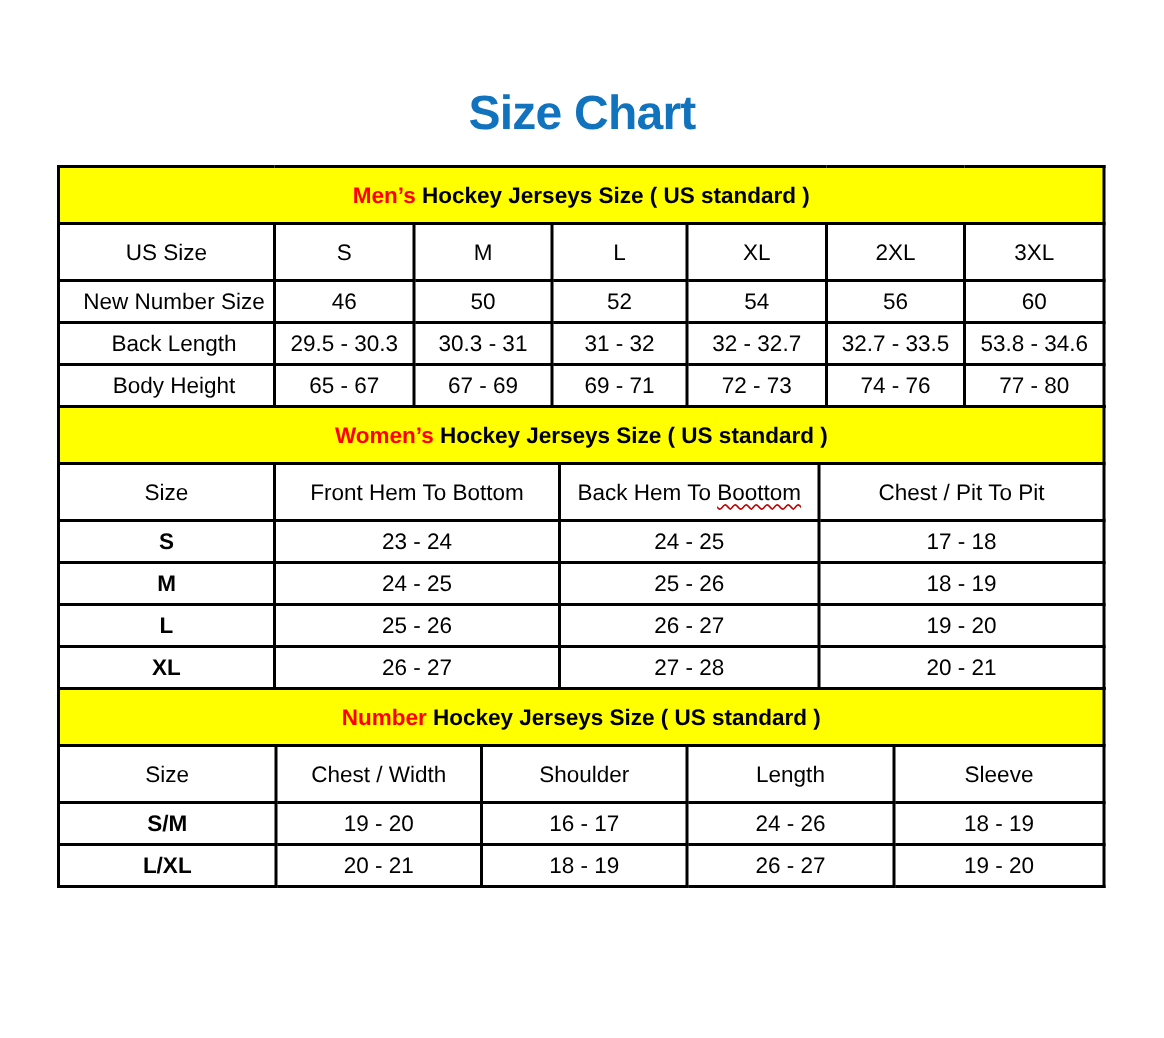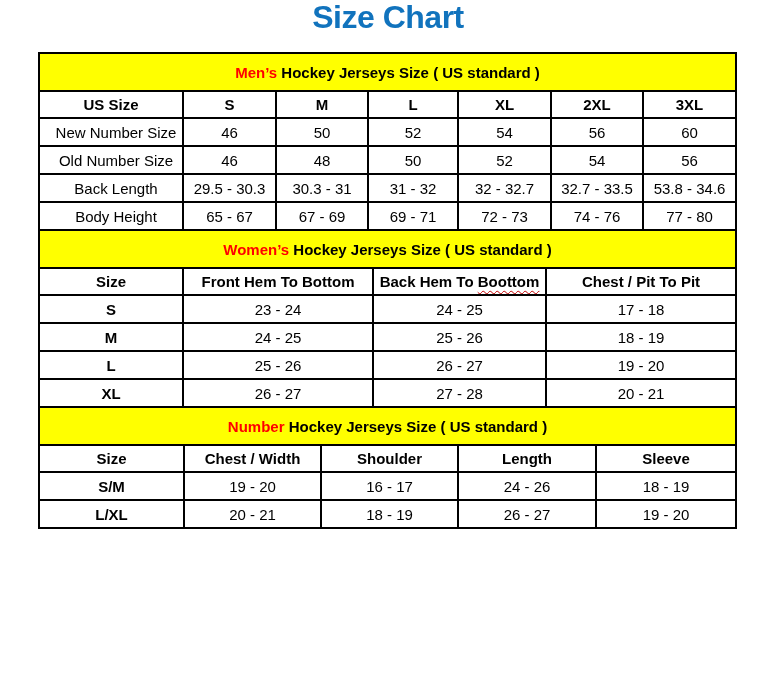--- a/index.html
+++ b/index.html
@@ -17,20 +17,21 @@
     color: var(--ink);
   }
   .page {
     width: 776px;
     height: 692px;
     background: #ffffff;
     overflow: hidden;
     position: relative;
   }
   .title {
+    padding-top: 58px;
     text-align: center;
     color: var(--title-blue);
     font-size: 32px;
     font-weight: bold;
     letter-spacing: -0.5px;
     line-height: 1.1;
   }
   .tables {
     margin: 17px 0 0 38px;
     width: 697px;
@@ -50,21 +51,21 @@
     overflow: hidden;
     white-space: nowrap;
   }
   .size-table th.band {
     background: var(--band-yellow);
     height: 38px;
     font-size: 15px;
     font-weight: bold;
   }
   .size-table th.band .accent { color: var(--accent-red); }
-  .size-table tr.head th { height: 27px; font-weight: bold; }
+  .size-table tr.head th { height: 38px; font-weight: normal; }
   .size-table tr.data td, .size-table tr.data th { height: 28px; }
   .size-table .rowlabel-bold { font-weight: bold; }
   .size-table td.rowlabel-plain { font-weight: normal; padding-left: 12px; }
   .size-table td.val { font-weight: normal; }
   .squiggle {
     text-decoration-line: underline;
     text-decoration-style: wavy;
     text-decoration-color: var(--squiggle-red);
     text-decoration-thickness: 1px;
     text-underline-offset: 3px;
@@ -104,29 +105,20 @@
           <tr class="data">
             <td class="rowlabel-plain">New Number Size</td>
             <td class="val">46</td>
             <td class="val">50</td>
             <td class="val">52</td>
             <td class="val">54</td>
             <td class="val">56</td>
             <td class="val">60</td>
           </tr>
           <tr class="data">
-            <td class="rowlabel-plain">Old Number Size</td>
-            <td class="val">46</td>
-            <td class="val">48</td>
-            <td class="val">50</td>
-            <td class="val">52</td>
-            <td class="val">54</td>
-            <td class="val">56</td>
-          </tr>
-          <tr class="data">
             <td class="rowlabel-plain">Back Length</td>
             <td class="val">29.5 - 30.3</td>
             <td class="val">30.3 - 31</td>
             <td class="val">31 - 32</td>
             <td class="val">32 - 32.7</td>
             <td class="val">32.7 - 33.5</td>
             <td class="val">53.8 - 34.6</td>
           </tr>
           <tr class="data">
             <td class="rowlabel-plain">Body Height</td>

